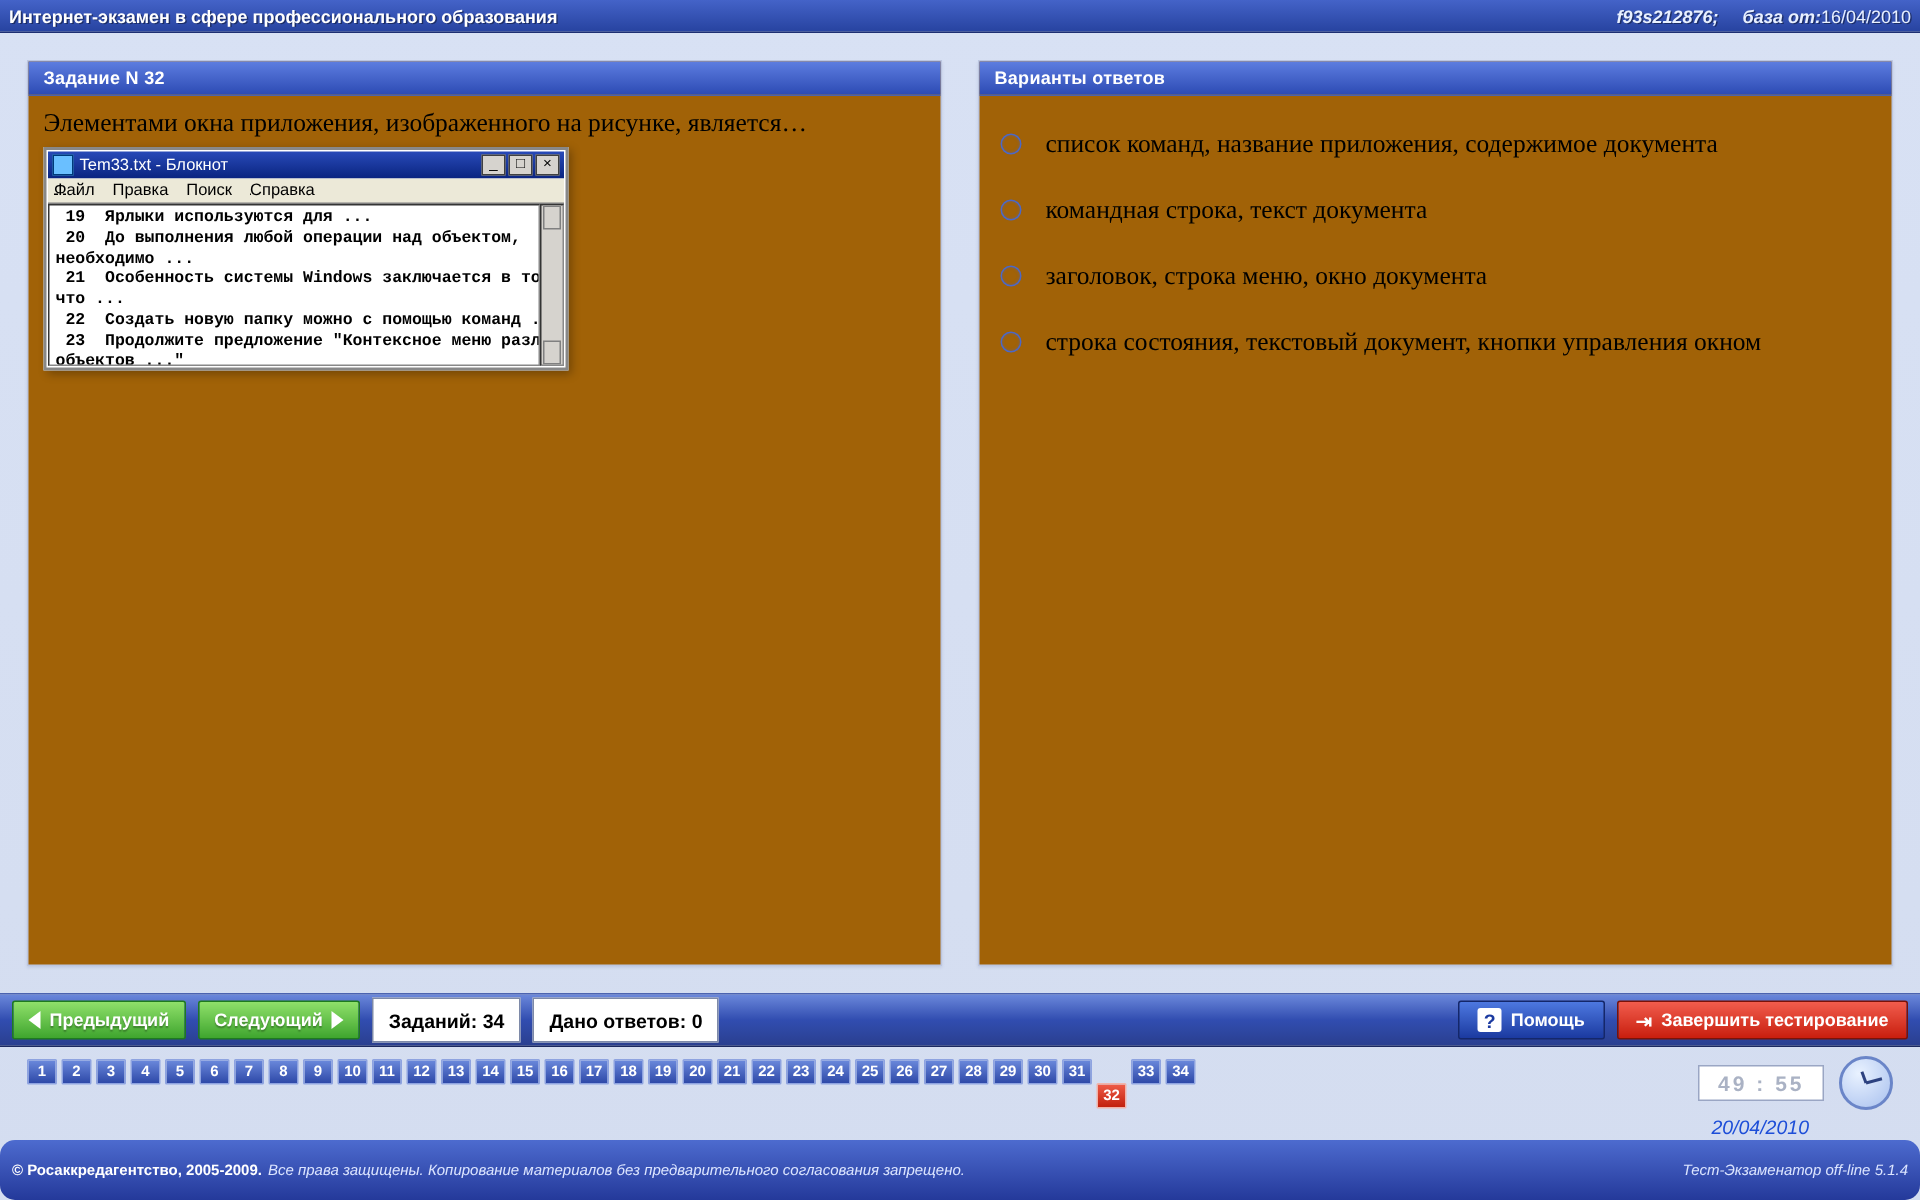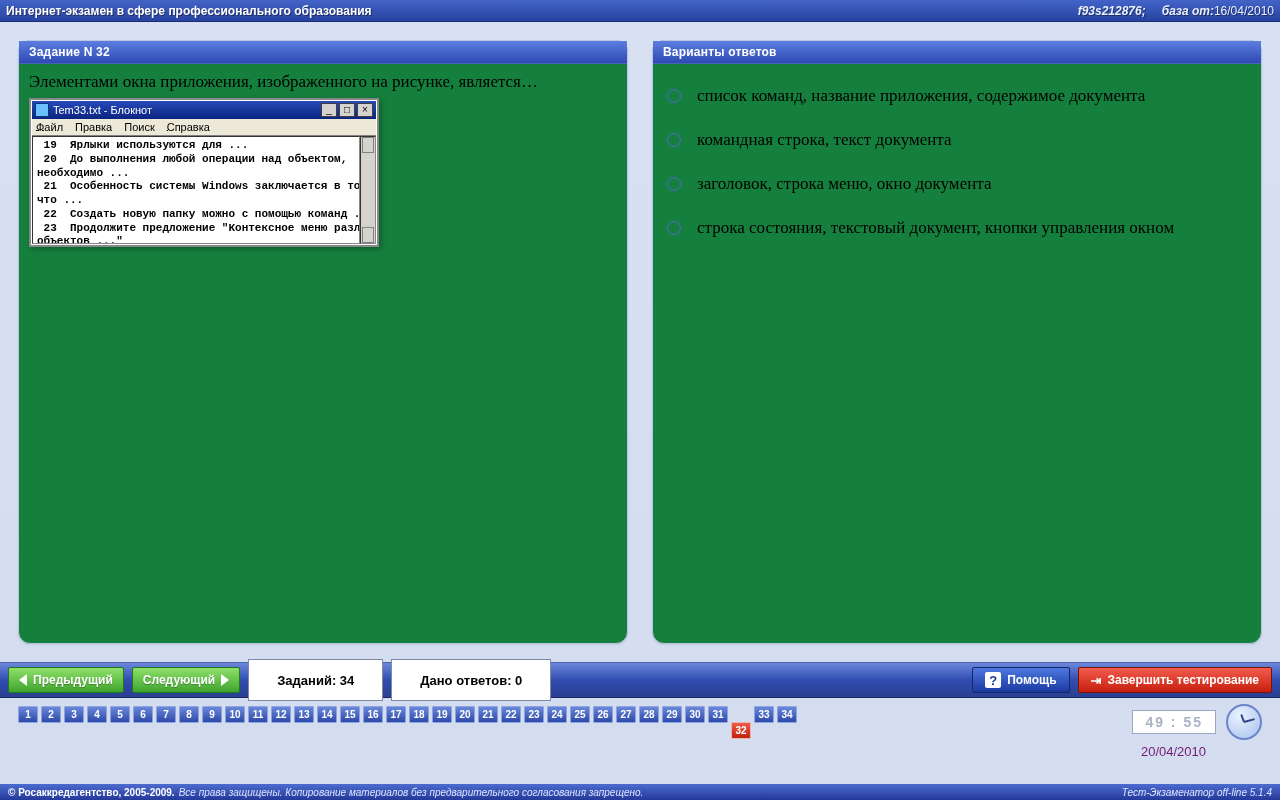--- a/index.html
+++ b/index.html
@@ -27,23 +27,23 @@
   .titlebar .right .dbdate .dv { font-weight: normal; font-style: normal; }
 
   
   .main {
     display: flex;
     gap: 24px;
     padding: 18px;
     height: 640px;
   }
   .panel {
-    background: #15803d;
+    background: #a16207;
     border: 1px solid #bcc6e0;
-    border-radius: 12px;
+    border-radius: 0;
     flex: 1;
     display: flex;
     flex-direction: column;
     box-shadow: 0 1px 2px rgba(60,80,140,.15);
   }
   .panel-header {
     background: linear-gradient(#5d7de0, #2d4bb4);
     color: #fff;
     font-size: 12px;
     font-weight: bold;
@@ -96,21 +96,21 @@
     height:26px; display:flex; align-items:center; gap:6px; padding:0 10px;
     border:1px solid #1f7a1f; border-radius:2px;
     background: linear-gradient(#8fe06a, #3fa52e);
     color:#fff; font-size:12px; font-weight:bold; cursor:pointer;
     text-shadow: 0 1px 1px rgba(0,0,0,.3);
   }
   .nav-btn .arrow { width:0; height:0; border-top:6px solid transparent; border-bottom:6px solid transparent; }
   .nav-btn.prev .arrow { border-right:8px solid #fff; }
   .nav-btn.next .arrow { border-left:8px solid #fff; }
   .info-box {
-    height:42px; background:#fff; border:1px solid #7e8aa8; display:flex; align-items:center; padding:0 28px;
+    height:30px; background:#fff; border:1px solid #7e8aa8; display:flex; align-items:center; padding:0 10px;
     font-size:13px; font-weight:bold; color:#000;
   }
   .nav-spacer { flex:1; }
   .help-btn {
     height:26px; background:linear-gradient(#4d78e0,#1b3aa0); border:1px solid #14276a; border-radius:2px;
     color:#fff; font-weight:bold; font-size:12px; padding:0 12px; display:flex; align-items:center; gap:6px; cursor:pointer;
   }
   .help-btn .qmark { width:16px; height:16px; border-radius:2px; background:#fff; color:#1b3aa0; display:flex; align-items:center; justify-content:center; font-weight:bold; font-size:13px; }
   .finish-btn {
     height:26px; background:linear-gradient(#f15d4d,#c81e0e); border:1px solid #7a1208; border-radius:2px;
@@ -128,27 +128,27 @@
 
   
   .clock-row { position:absolute; right:18px; top:704px; display:flex; align-items:center; gap:10px;margin-left:33px; }
   .timebox { background:#fff; border:1px solid #9aa6c4; padding:3px 12px; font-size:14px; color:#aab2c4; font-weight:bold; letter-spacing:2px; }
   .clock-icon {
     width:36px; height:36px; border-radius:50%; background:radial-gradient(circle at 35% 30%, #e9f2ff, #a8c0ee);
     border:2px solid #6a85c8; position:relative;
   }
   .clock-icon::before { content:""; position:absolute; left:50%; top:50%; width:2px; height:11px; background:#2d4280; transform-origin: bottom center; transform: translate(-50%,-100%) rotate(75deg); }
   .clock-icon::after { content:""; position:absolute; left:50%; top:50%; width:2px; height:8px; background:#2d4280; transform-origin: bottom center; transform: translate(-50%,-100%) rotate(-20deg); }
-  .datelabel { position:absolute; right:74px; top:744px; font-size:13px; color:#701a75; }
+  .datelabel { position:absolute; right:74px; top:744px; font-size:13px; color:#1d4ed8; font-style:italic; }
 
   
   .footer {
-    position:absolute; left:0; right:0; bottom:0; height:16px;
+    position:absolute; left:0; right:0; bottom:0; height:40px;
     background: linear-gradient(#4d6bcf, #24399a);
-    color:#dce5ff; font-size:10px; display:flex; align-items:center; padding:0 8px;
+    color:#dce5ff; font-size:10px; display:flex; align-items:center; padding:0 8px;border-radius:10px;
   }
   .footer .copy { font-weight:bold; color:#fff; }
   .footer .rights { margin-left:4px; font-style:italic; }
   .footer .ver { margin-left:auto; font-style:italic; }
 </style>
 </head>
 <body>
 
 <div class="titlebar">
   <span class="title">Интернет-экзамен в сфере профессионального образования</span>

